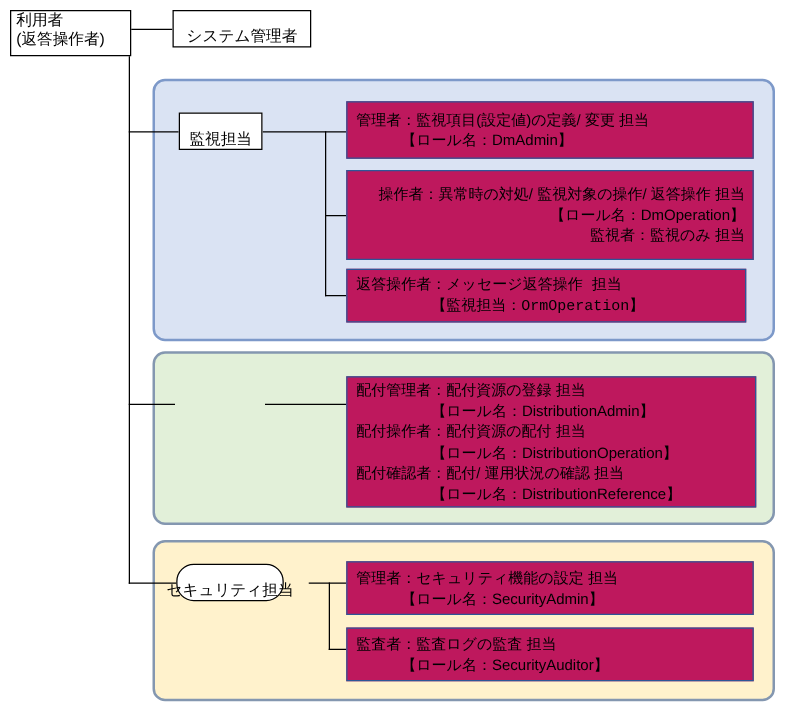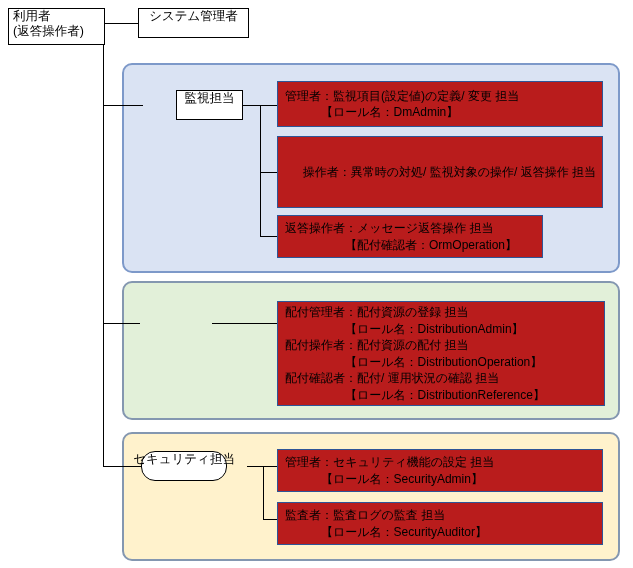--- a/index.html
+++ b/index.html
@@ -10,42 +10,42 @@
     color: #000000;
   }
   #canvas { position: relative; width: 633px; height: 568px; overflow: hidden; }
 
   
   .nbox {
     position: absolute;
     background: #ffffff;
     border: 1.5px solid #000000;
     box-sizing: border-box;
-    display: flex; align-items: flex-start; justify-content: center;
+    display: flex; align-items: flex-end; justify-content: center;
     font-size: 12.5px;
     line-height: 15px;
     white-space: nowrap;
   }
   .nbox.left { justify-content: flex-start; padding-left: 4px; flex-direction: column; align-items: flex-start; }
 
   
   .group {
     position: absolute;
     border-radius: 10px;
     border: 2px solid #8497b0;
     box-sizing: border-box;
   }
   .group.g-mon  { background: #dae3f3; border-color: #7d99c9; }
   .group.g-dist { background: #e2f0d9; border-color: #8497b0; }
   .group.g-sec  { background: #fff2cc; border-color: #8497b0; }
 
   
   .rolebox {
     position: absolute;
-    background: #b91c1c;
+    background: #be185d;
     border: 1px solid #2e5597;
     box-sizing: border-box;
     display: flex; flex-direction: column; justify-content: center;
     padding: 2px 6px 2px 7px;
     font-size: 12px;
     line-height: 16.5px;
     white-space: nowrap;
   }
   .rolebox div { white-space: pre; }
 
@@ -80,41 +80,43 @@
 
   <div class="nbox left" style="left:8px; top:8px; width:97px; height:37px;">
     <div>利用者</div>
     <div>(返答操作者)</div>
   </div>
 
   <div class="nbox" style="left:138px; top:8px; width:111px; height:30px;">
     <span>システム管理者</span>
   </div>
 
-  <div class="nbox" style="left:143px; top:90px; width:67px; height:30px;margin-left:33px;">
+  <div class="nbox" style="left:143px; top:90px; width:67px; height:30px;">
     <span>監視担当</span>
   </div>
 
 
   <div class="nbox" style="left:141px; top:451px; width:86px; height:30px;border-radius:14px;">
     <span>セキュリティ担当</span>
   </div>
 
   <div class="rolebox" style="left:277px; top:81px; width:326px; height:46px;">
     <div>管理者：監視項目(設定値)の定義/ 変更 担当</div>
     <div>　　　【ロール名：DmAdmin】</div>
   </div>
 
   <div class="rolebox" style="left:277px; top:136px; width:326px; height:72px;text-align:right;">
     <div>操作者：異常時の対処/ 監視対象の操作/ 返答操作 担当</div>
+    <div>　　　【ロール名：DmOperation】</div>
+    <div>監視者：監視のみ 担当</div>
   </div>
 
-  <div class="rolebox" style="left:277px; top:215px; width:266px; height:43px;">
+  <div class="rolebox" style="left:277px; top:215px; width:320px; height:43px;font-family:Liberation Mono, monospace;">
     <div>返答操作者：メッセージ返答操作 担当</div>
-    <div>　　　　　【配付確認者：OrmOperation】</div>
+    <div>　　　　　【監視担当：OrmOperation】</div>
   </div>
 
   <div class="rolebox" style="left:277px; top:449px; width:326px; height:43px;">
     <div>管理者：セキュリティ機能の設定 担当</div>
     <div>　　　【ロール名：SecurityAdmin】</div>
   </div>
 
   <div class="rolebox" style="left:277px; top:301px; width:328px; height:105px;">
     <div>配付管理者：配付資源の登録 担当</div>
     <div>　　　　　【ロール名：DistributionAdmin】</div>

